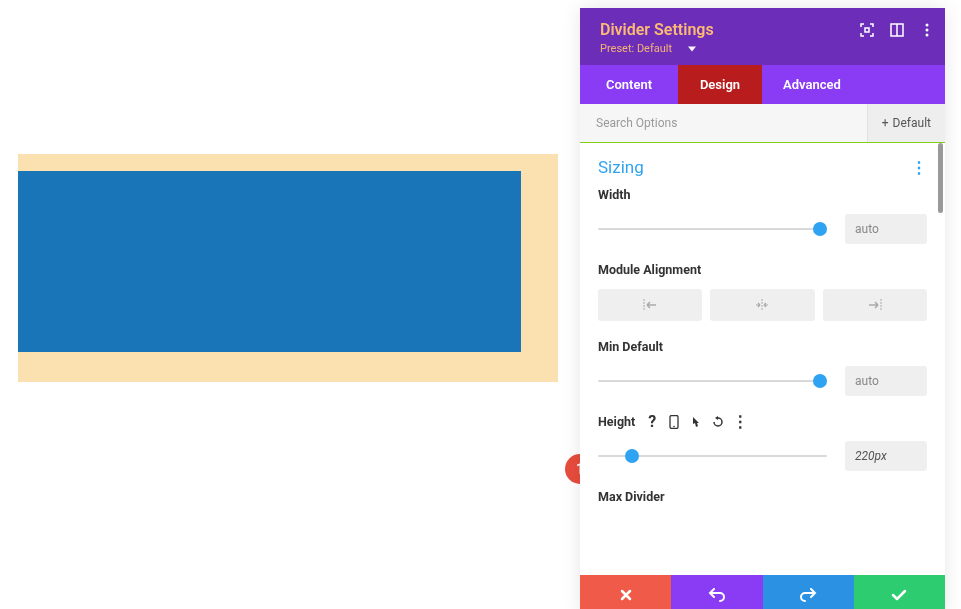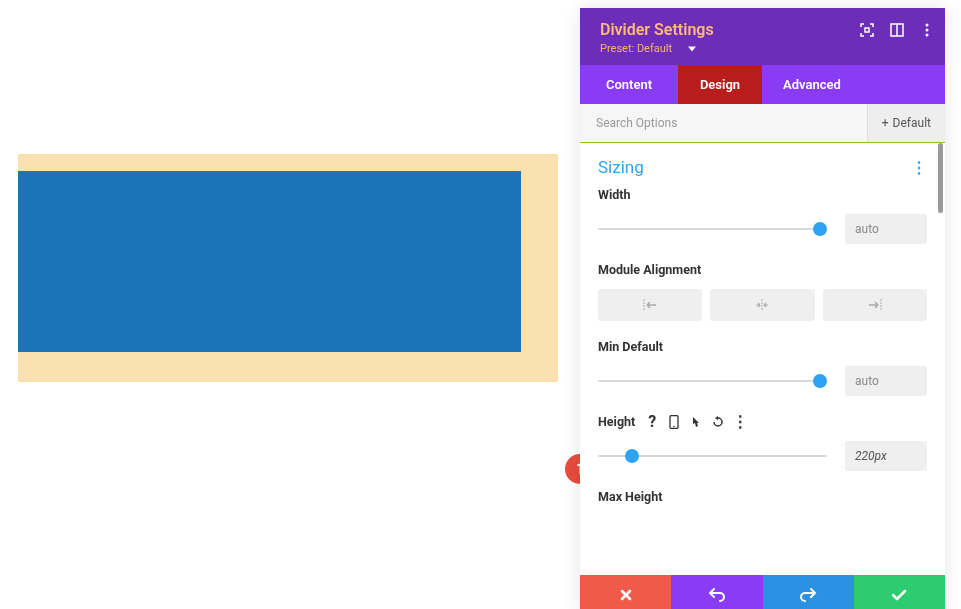--- a/index.html
+++ b/index.html
@@ -209,21 +209,21 @@
         <div class="slider-wrap">
           <div class="slider-track"></div>
           <div class="slider-thumb" style="left:15%"></div>
         </div>
         <input class="value-input" style="color: rgb(85, 85, 85); font-style: italic;" value="220px">
       </div>
     </div>
 
     <div class="opt">
       <div class="opt-label-row">
-          <div class="opt-label">Max Height</div>
+          <div class="opt-label">Max Divider</div>
         </div>
 
     </div>
 
   </div>
 
   <div class="footer">
     <div class="footer-btn fb-close">
         <svg width="14" height="14" viewBox="0 0 14 14">
           <path d="M3 3 L11 11 M11 3 L3 11" stroke="#fff" stroke-width="2.5" stroke-linecap="round"></path>

